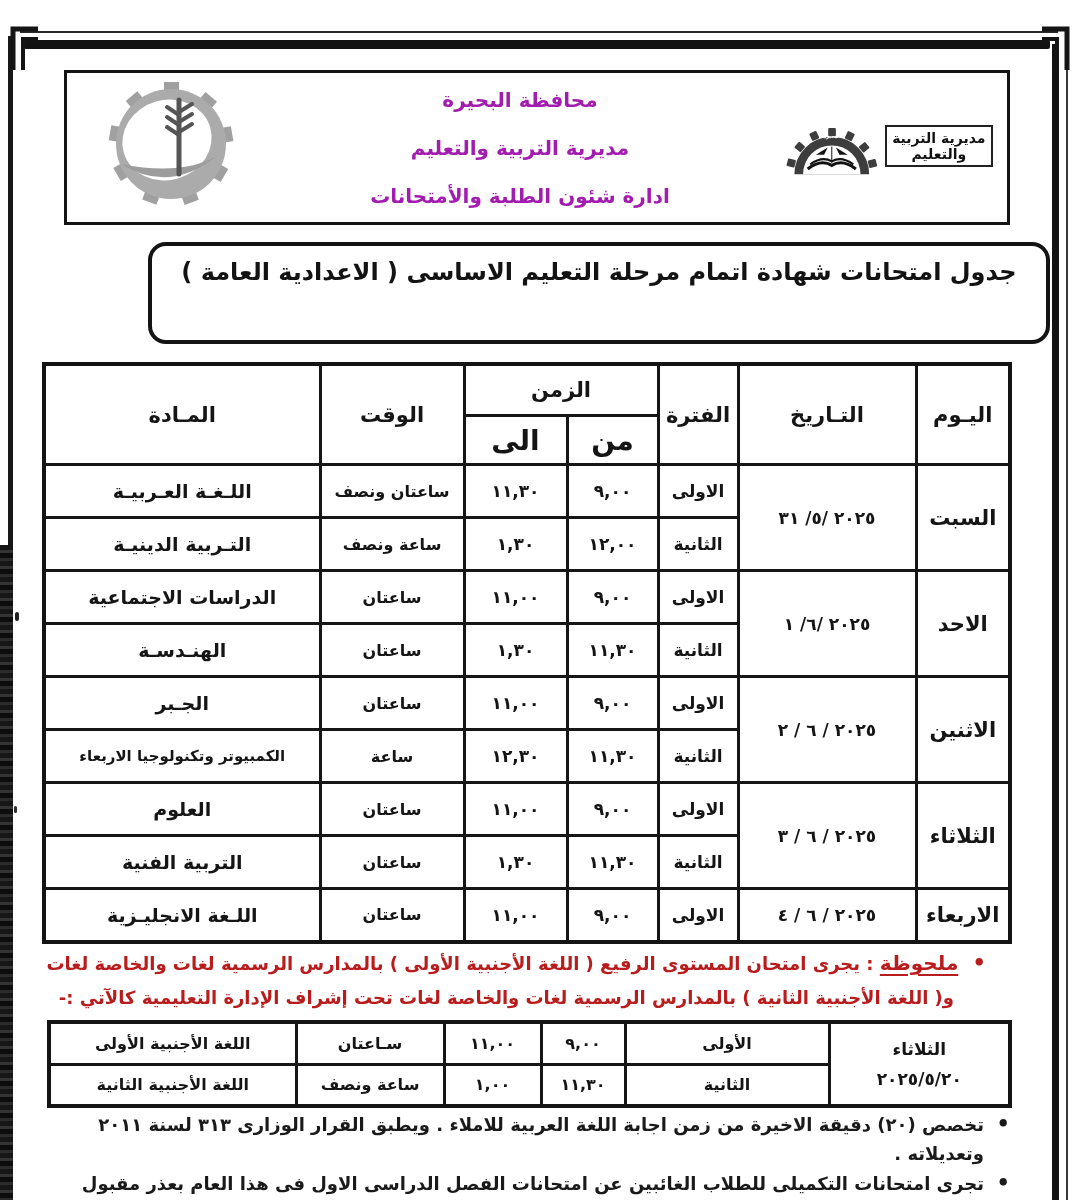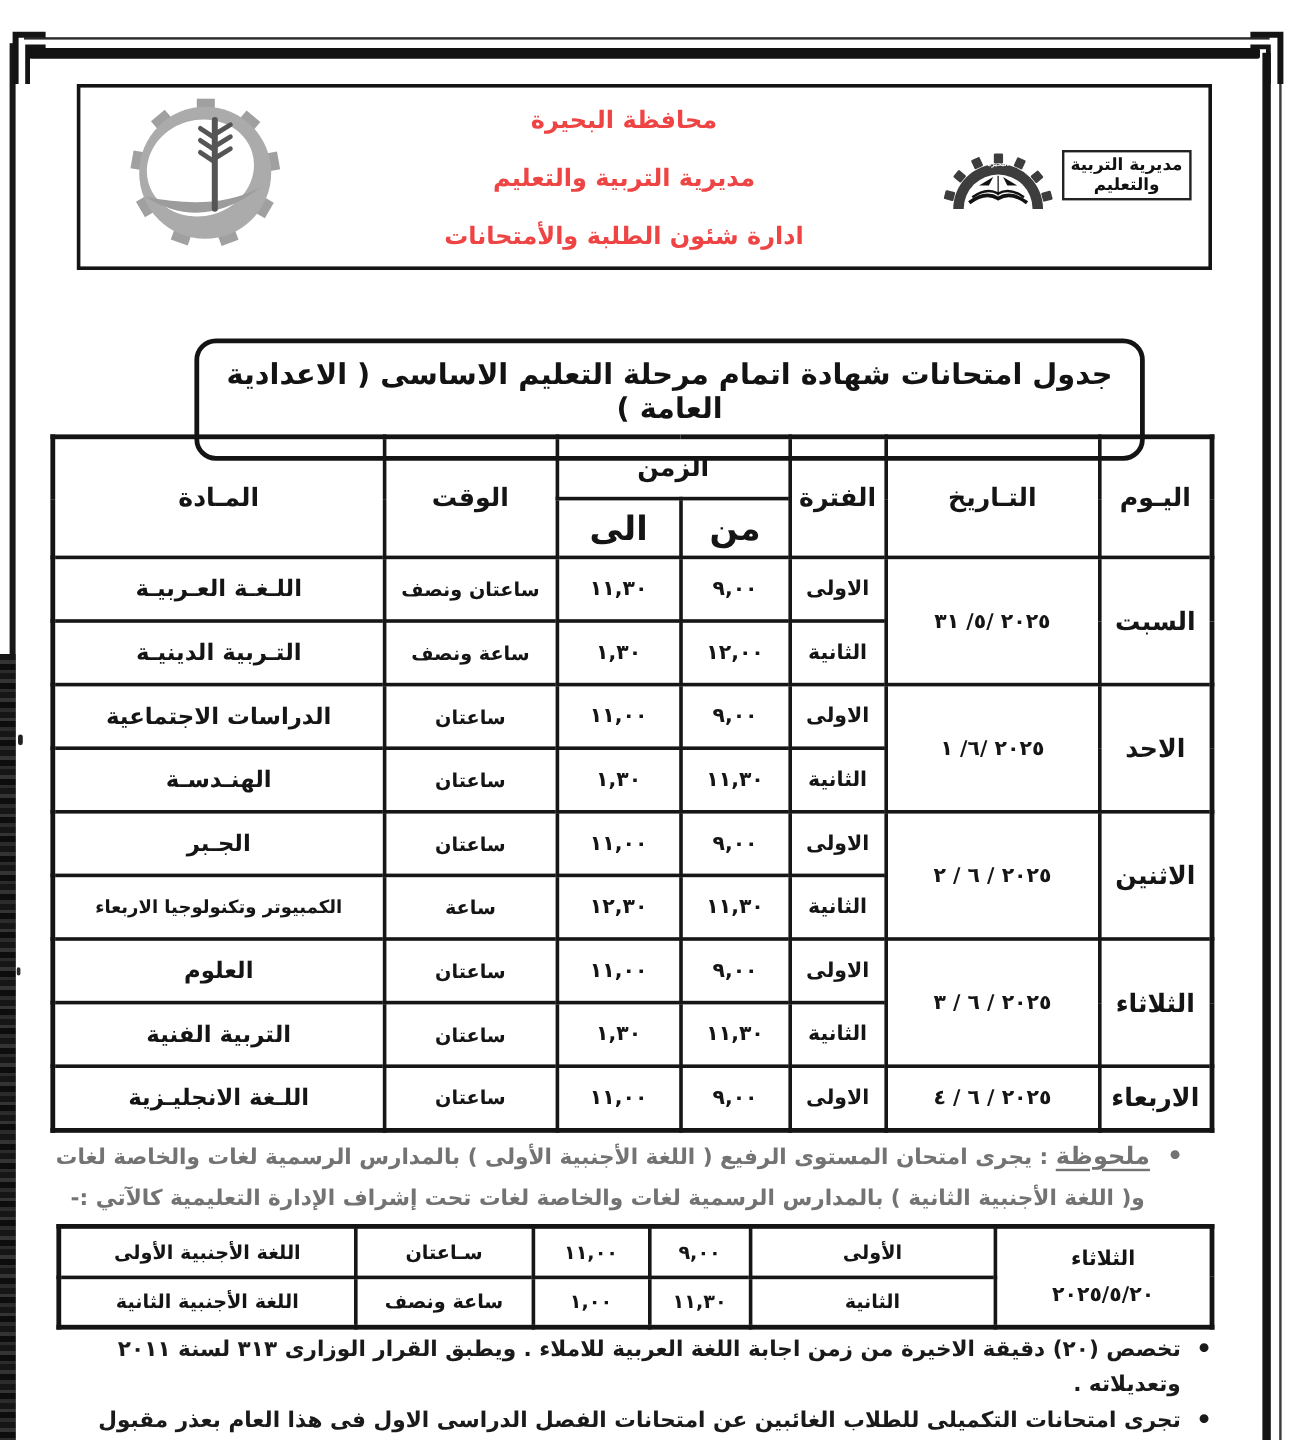--- a/index.html
+++ b/index.html
@@ -19,30 +19,30 @@
     left:0;top:545px;width:13px;height:655px;
     background:repeating-linear-gradient(180deg,#161616 0 5px,#343434 5px 8px,#0d0d0d 8px 13px,#2b2b2b 13px 16px);
   }
   .speck1{left:15px;top:612px;width:4px;height:9px;background:#222;border-radius:2px}
   .speck2{left:14px;top:806px;width:3px;height:7px;background:#2e2e2e;border-radius:2px}
   
   .header-box{
     left:64px;top:70px;width:946px;height:155px;border:3px solid #141414;
     display:flex;align-items:center;justify-content:space-between;padding:0 14px;box-sizing:border-box;
   }
-  .org-lines{flex:1;text-align:center;direction:rtl;font-weight:bold;font-size:20px;line-height:48px;color:#ef4444}
+  .org-lines{flex:1;text-align:center;direction:rtl;font-weight:bold;font-size:20px;line-height:48px;color:#a21caf}
   .logo-right-wrap{width:214px;display:flex;flex-direction:row;align-items:center}
   .logo-right-label{
     width:196px;border:2px solid #222;background:#fff;margin-top:-4px;
     font-weight:bold;font-size:14px;text-align:center;padding:3px 2px;direction:rtl;color:#111;
   }
   
   .title-box{
-    left:162px;top:242px;width:792px;height:102px;border:4px solid #141414;border-radius:18px;
-    box-sizing:border-box;direction:rtl;text-align:center;font-weight:bold;color:#131313;margin-top:40px;
+    left:148px;top:242px;width:902px;height:102px;border:4px solid #141414;border-radius:18px;
+    box-sizing:border-box;direction:rtl;text-align:center;font-weight:bold;color:#131313;
   }
   .title-l1{font-size:24px;margin-top:12px}
   .title-l2{font-size:24px;margin-top:8px}
   
   table{border-collapse:collapse;table-layout:fixed}
   .main-table{left:42px;top:362px;width:966px;direction:rtl;border:4px solid #141414}
   .lang-table{left:47px;top:1020px;width:961px;direction:rtl;border:4px solid #141414}
   td,th{border:3px solid #161616;text-align:center;vertical-align:middle;font-weight:bold;padding:0;color:#151515;overflow:hidden}
   .main-table thead tr.h1 th{height:48px;font-size:21px}
   .main-table thead tr.h2 th{height:46px;font-size:28px}
@@ -51,21 +51,21 @@
   td.date{font-size:17px}
   td.period{font-size:17px}
   td.time{font-size:17px}
   td.dur{font-size:16px}
   td.subj{font-size:19px}
   td.subj-sm{font-size:15px}
   .lang-table tr{height:42px}
   .lang-table td{font-size:16px}
   .lang-table td.daydate{font-size:17px;line-height:30px}
   
-  .note-block{left:42px;top:946px;width:970px;direction:rtl;font-weight:bold;font-size:18px;line-height:34px;color:#737373}
+  .note-block{left:42px;top:946px;width:970px;direction:rtl;font-weight:bold;font-size:18px;line-height:34px;color:#b91c1c}
   .note-line1{padding-right:26px}
   .note-label{text-decoration:underline;text-decoration-thickness:2px;text-underline-offset:4px;font-size:20px}
   .note-line2{padding-right:58px}
   .bullet{font-size:21px;padding-left:8px}
   .footnotes{left:42px;top:1110px;width:968px;direction:rtl;font-weight:bold;font-size:18px;line-height:29px;color:#1a1a1a}
   .fn{display:flex;gap:8px;margin-bottom:1px}
   .fn .bullet{flex:0 0 18px;padding-left:0}
   .fn-text{flex:1}
 </style>
 </head>

